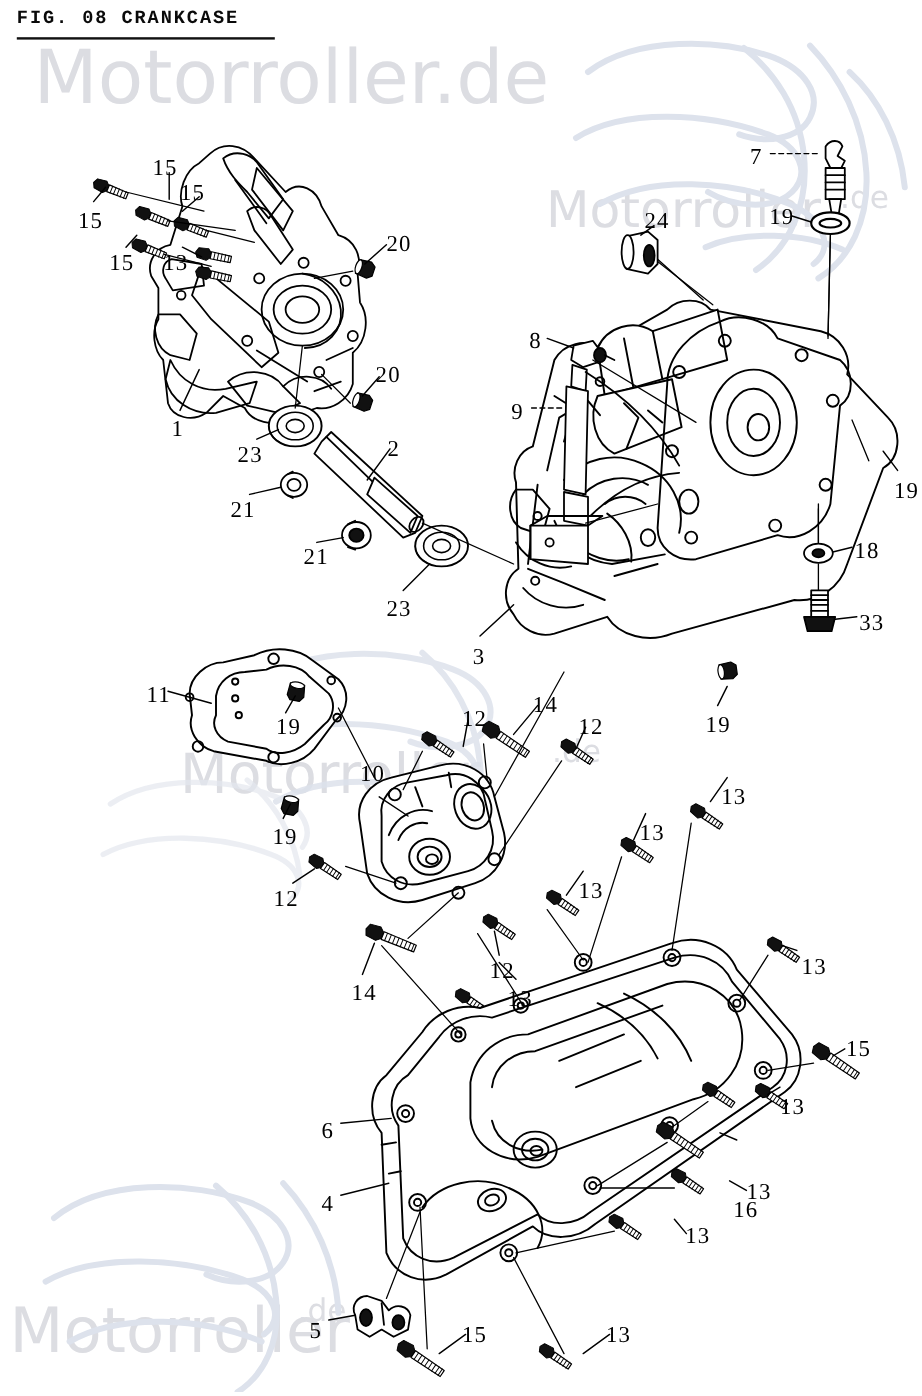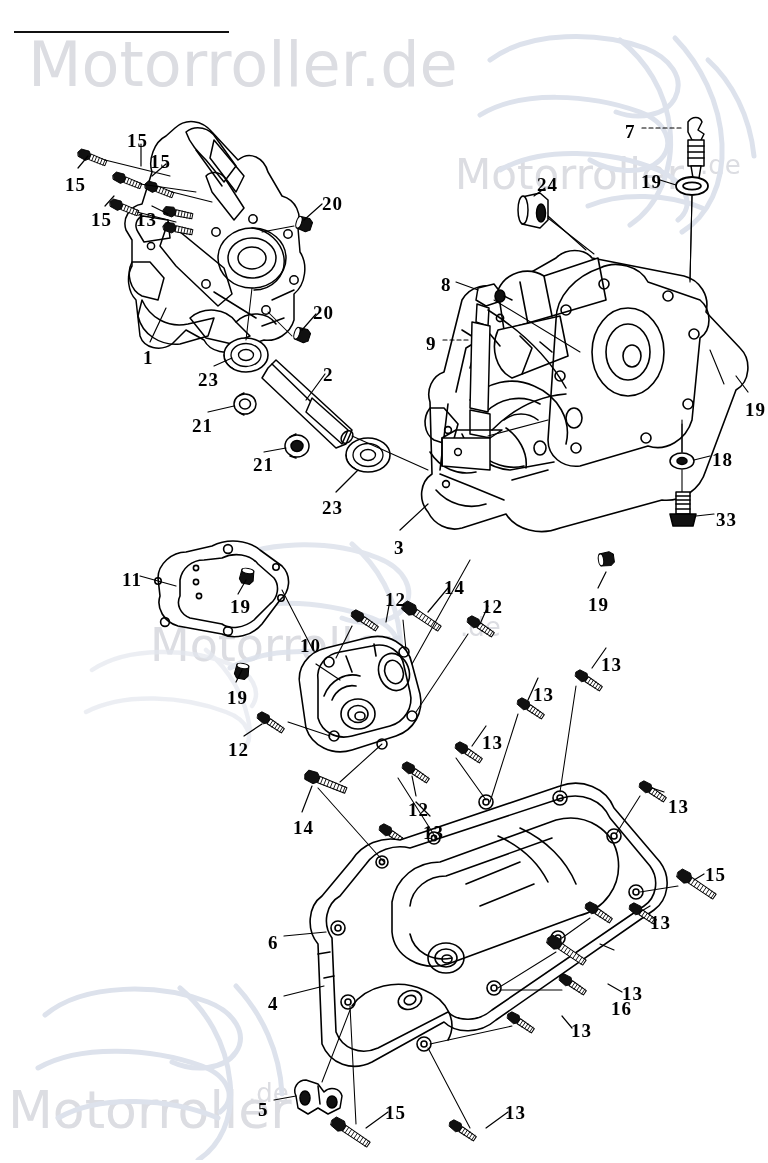--- a/index.html
+++ b/index.html
@@ -65,21 +65,21 @@
     left: 0; top: 0;
     width: 768px; height: 1163px;
     z-index: 10;
   }
   #drawing svg { display: block; }
   
   .callout {
     position: absolute;
     font-family: "Liberation Serif", serif;
     font-size: 19px;
-    font-weight: 700;
+    font-weight: 400;
     color: #000;
     z-index: 30;
     line-height: 1;
     letter-spacing: 1px;
     white-space: nowrap;
   }
 </style>
 </head>
 <body>
 
@@ -142,20 +142,23 @@
       <svg viewBox="0 0 240 140" width="240" height="140">
         <g fill="none" stroke="#e4e8ef" stroke-width="4.5" stroke-linecap="round" stroke-linejoin="round">
           <path d="M12 40 C48 16, 110 18, 150 34 C172 42, 182 62, 172 76"></path>
           <path d="M6 82 C44 62, 104 66, 146 82 C168 90, 176 108, 162 120"></path>
           <path d="M126 20 C150 40, 166 68, 170 100"></path>
         </g>
       </svg>
     </div>
   </div>
 
+  <div id="title-block">
+    <div id="fig-title">FIG. 08 CRANKCASE</div>
+  </div>
   <div id="title-rule"></div>
 
   <div id="drawing">
     <svg viewBox="0 0 768 1163" width="768" height="1163" xmlns="http://www.w3.org/2000/svg">
       <defs>
         <g id="boltShort">
           <path d="M0 0 L2 -4 L10 -5 L13 -2 L13 2 L10 5 L2 4 Z" fill="#111" stroke="#000" stroke-width="0.8"></path>
           <path d="M13 -3 L30 -2.6 L30 2.6 L13 3 Z" fill="#fff" stroke="#000" stroke-width="1"></path>
           <path d="M16 -3 L16 3 M19 -3 L19 3 M22 -3 L22 3 M25 -3 L25 3 M28 -3 L28 3" stroke="#000" stroke-width="0.8"></path>
         </g>

